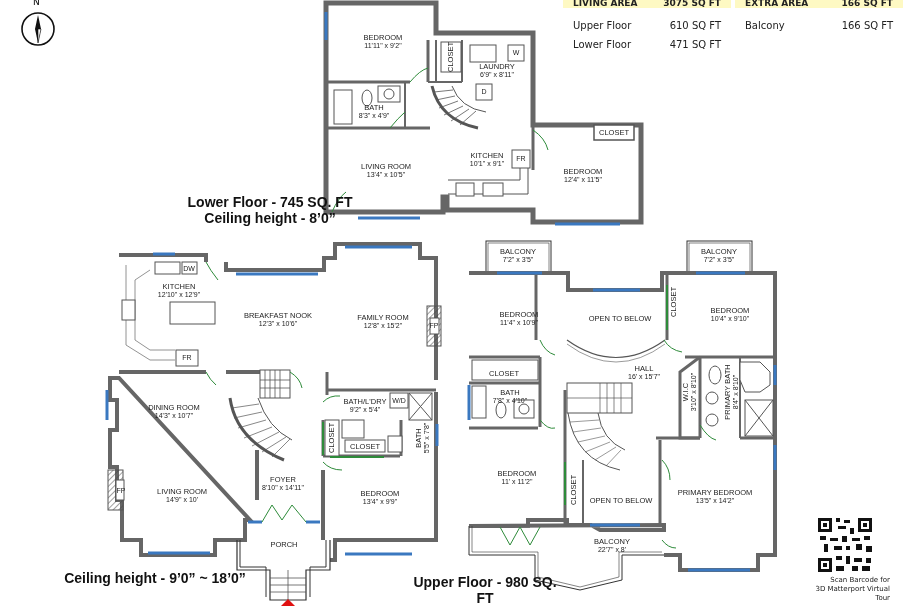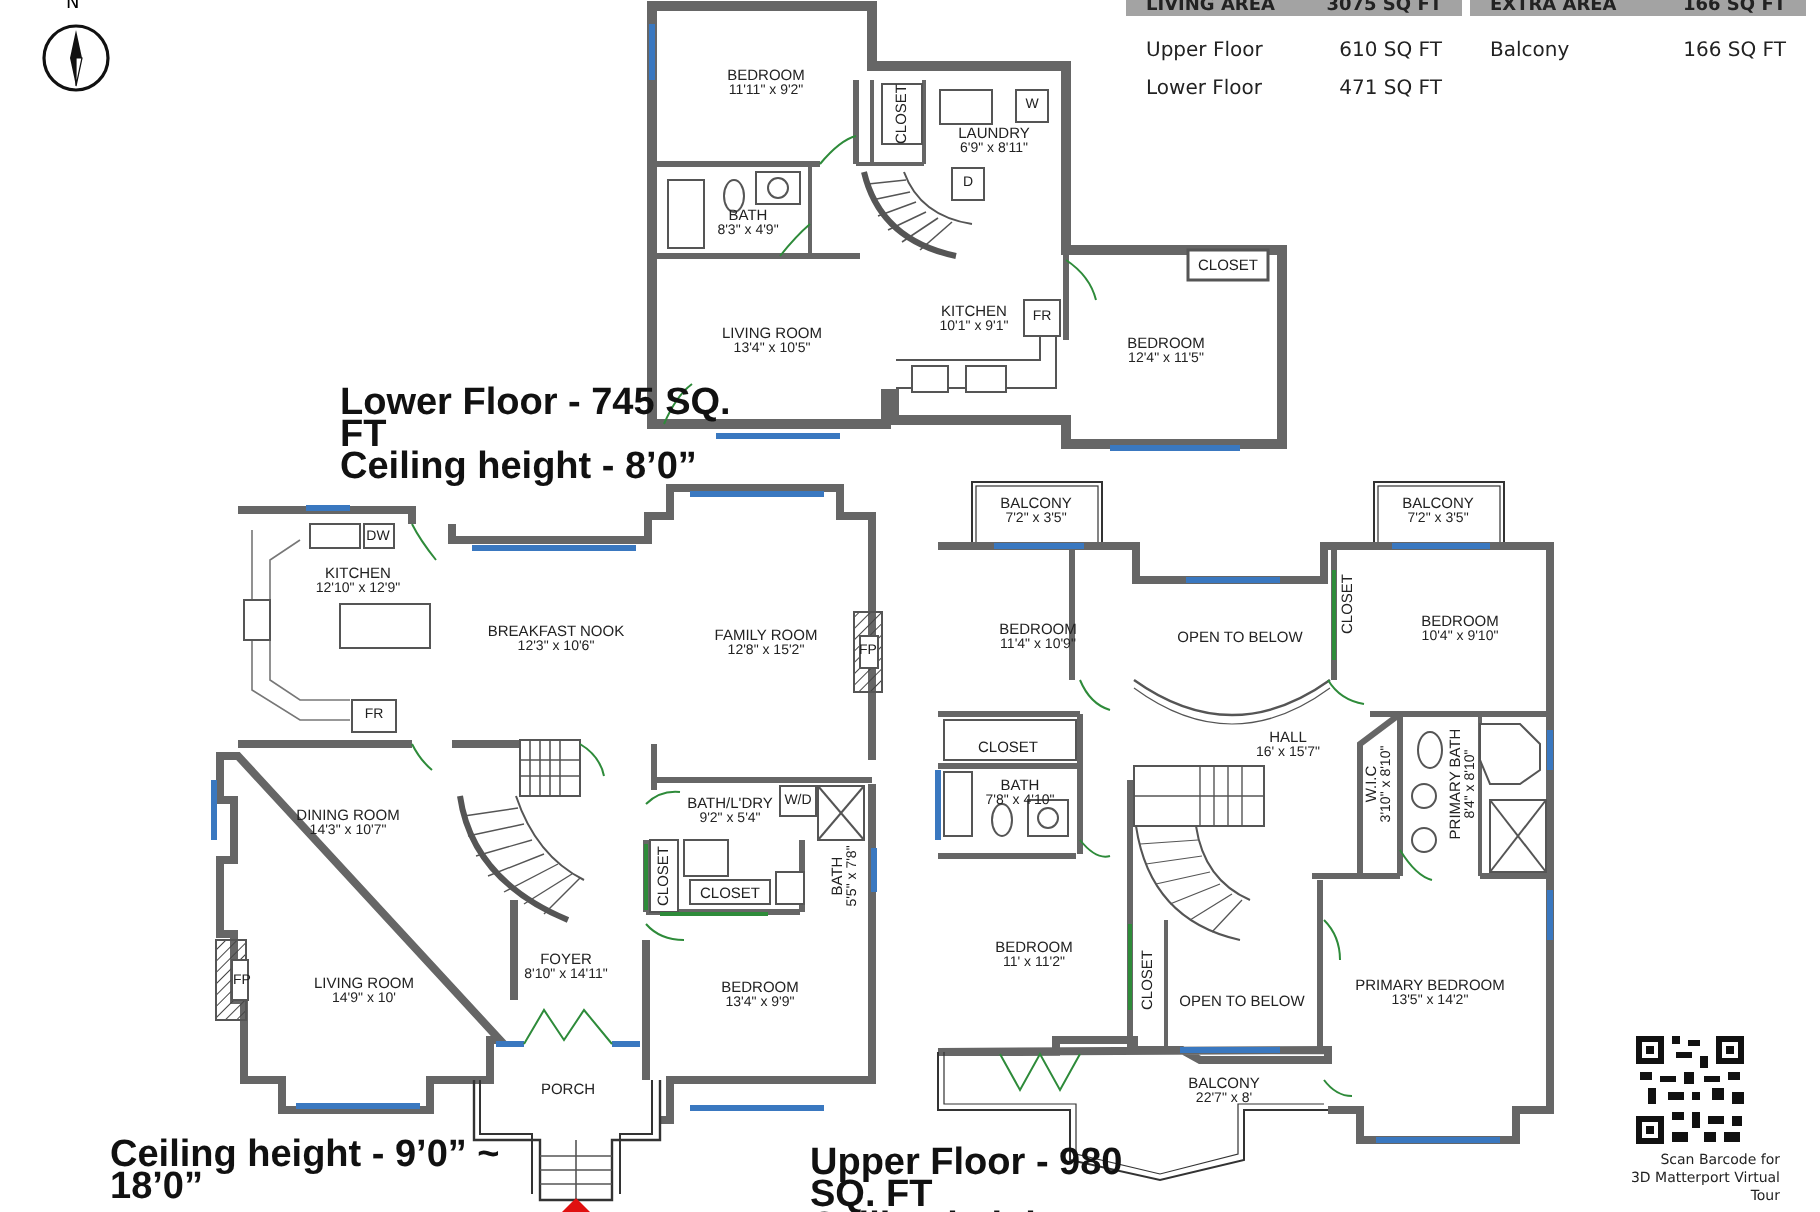--- a/index.html
+++ b/index.html
@@ -2,23 +2,23 @@
 <html><head>
 <meta charset="utf-8">
 <style>
   html,body{margin:0;padding:0;background:#fff;}
   body{width:910px;height:606px;position:relative;overflow:hidden;font-family:"Liberation Sans",sans-serif;}
   svg{position:absolute;left:0;top:0;}
   .lbl{position:absolute;text-align:center;font-family:"Liberation Sans",sans-serif;font-size:7px;line-height:8px;color:#222;white-space:nowrap;transform:translateX(-50%);}
   .lbl .nm{display:block;font-size:7.5px;}
   .lbl .dm{display:block;font-size:7px;}
   .vert{transform:translateX(-50%) rotate(-90deg);}
-  .floor-caption{position:absolute;font-family:"Liberation Sans",sans-serif;font-weight:bold;font-size:19px;line-height:16px;color:#111;text-align:left;}
+  .floor-caption{position:absolute;font-family:"Liberation Sans",sans-serif;font-weight:bold;font-size:14px;line-height:16px;color:#111;text-align:center;}
   .area-table{position:absolute;font-family:"DejaVu Sans",sans-serif;font-size:10px;color:#222;}
-  .area-head{background:#a3a3a3;height:8px;font-weight:bold;font-size:9px;padding:0 10px;display:flex;justify-content:space-between;align-items:flex-end;overflow:hidden;}
+  .area-head{background:#fef9c3;height:8px;font-weight:bold;font-size:9px;padding:0 10px;display:flex;justify-content:space-between;align-items:flex-end;overflow:hidden;}
   .area-row{display:flex;justify-content:space-between;height:19px;line-height:19px;padding:0 10px;}
   .qr-caption{position:absolute;left:800px;top:576px;width:90px;text-align:right;font-size:7px;line-height:9px;font-family:"DejaVu Sans",sans-serif;color:#222;}
   .compass-n{position:absolute;left:33px;top:-3px;font-size:9px;font-family:"DejaVu Sans",sans-serif;}
 </style>
 </head>
 <body>
 
 <svg width="910" height="606" viewBox="0 0 910 606">
   <defs>
     <pattern id="hatch" width="4" height="4" patternUnits="userSpaceOnUse" patternTransform="rotate(45)">

